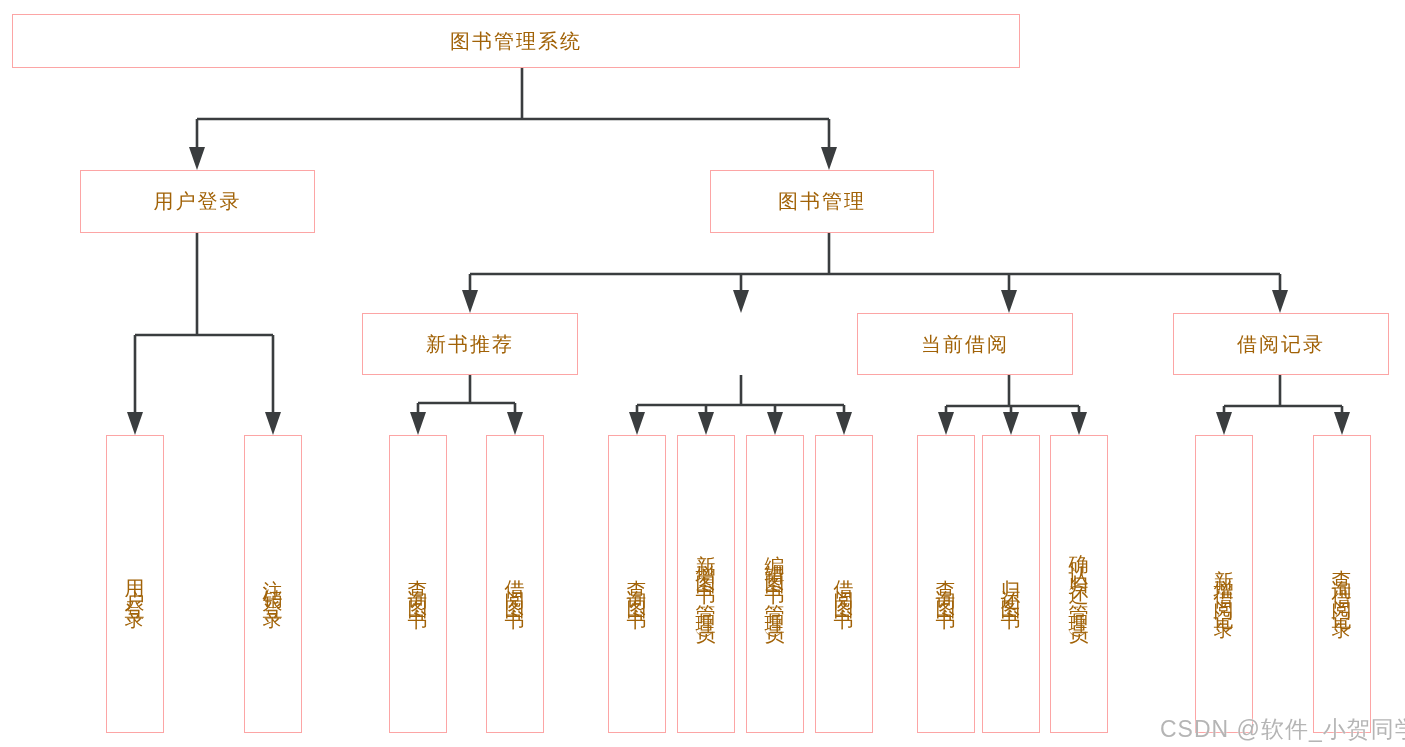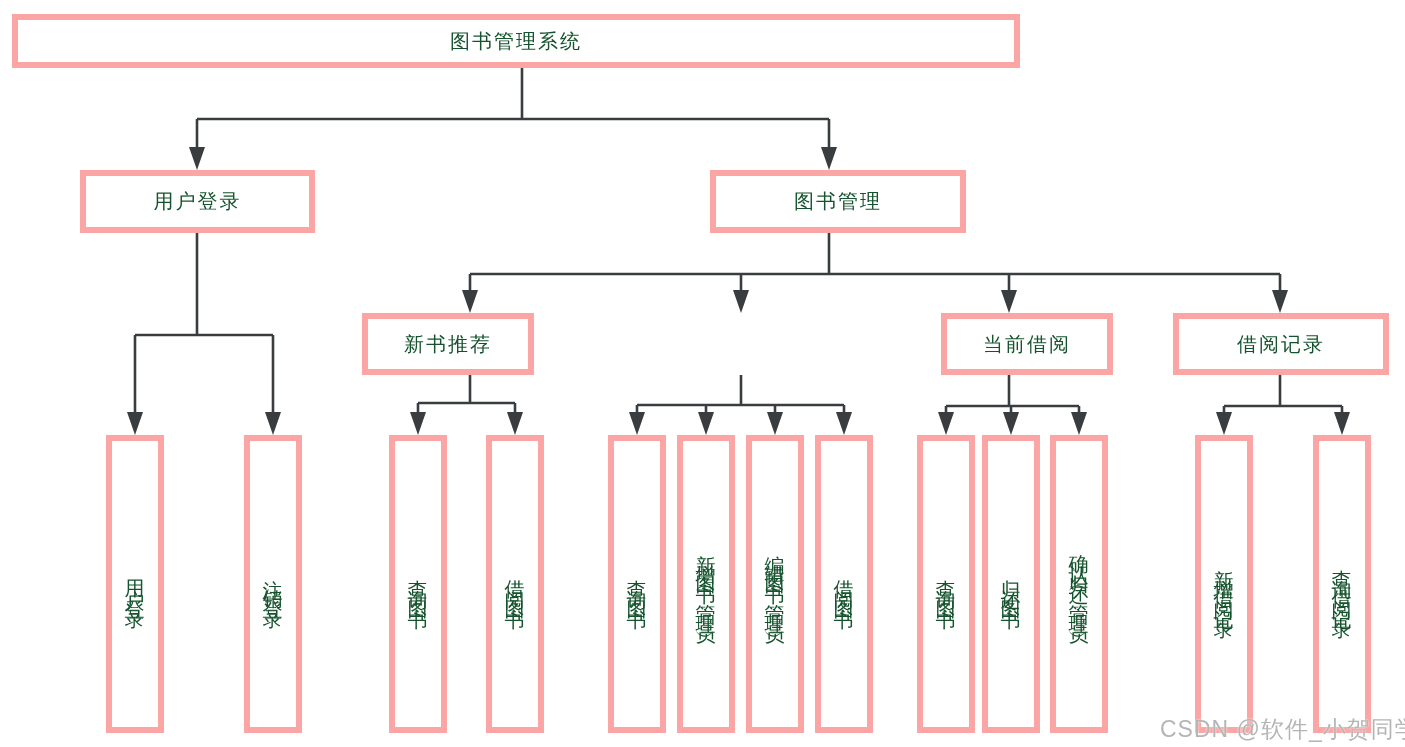--- a/index.html
+++ b/index.html
@@ -17,43 +17,43 @@
   }
   .wires {
     position: absolute;
     left: 0; top: 0;
     width: 1405px; height: 747px;
     pointer-events: none;
   }
   .box {
     position: absolute;
     box-sizing: border-box;
-    border: 6px solid #fca5a5;
+    border: 1px solid #fca5a5;
     background: #ffffff;
     display: flex;
     align-items: center;
     justify-content: center;
-    color: #14532d;
+    color: #a16207;
     font-size: 20px;
     letter-spacing: 2px;
     z-index: 2;
   }
   .box.v span {
     writing-mode: vertical-rl;
     text-orientation: mixed;
     letter-spacing: 10px;
     line-height: 1;
     font-size: 20px;
     white-space: nowrap;
   }
   
   .root  { left: 12px;  top: 14px;  width: 1008px; height: 54px; }
   .lvl2a { left: 80px;  top: 170px; width: 235px;  height: 63px; }
-  .lvl2b { left: 710px; top: 170px; width: 256px;  height: 63px; }
-  .lvl3  { top: 313px;  width: 172px; height: 62px; }
+  .lvl2b { left: 710px; top: 170px; width: 224px;  height: 63px; }
+  .lvl3  { top: 313px;  width: 216px; height: 62px; }
   .leaf  { top: 435px;  width: 58px;  height: 298px; }
   .watermark {
     position: absolute;
     left: 1160px;
     top: 714px;
     font-size: 23px;
     color: #b5b5b5;
     letter-spacing: 1px;
     white-space: nowrap;
     text-shadow: 0 0 2px #ffffff;
@@ -115,21 +115,21 @@
   <div class="box lvl2a">
     <span>用户登录</span>
   </div>
   <div class="box lvl2b">
     <span>图书管理</span>
   </div>
 
   <div class="box lvl3" style="left:362px">
     <span>新书推荐</span>
   </div>
-  <div class="box lvl3" style="left:941px">
+  <div class="box lvl3" style="left:857px">
     <span>当前借阅</span>
   </div>
   <div class="box lvl3" style="left:1173px;width:216px">
     <span>借阅记录</span>
   </div>
 
   <div class="box leaf v" style="left:106px">
     <span>用户登录</span>
   </div>
   <div class="box leaf v" style="left:244px">

